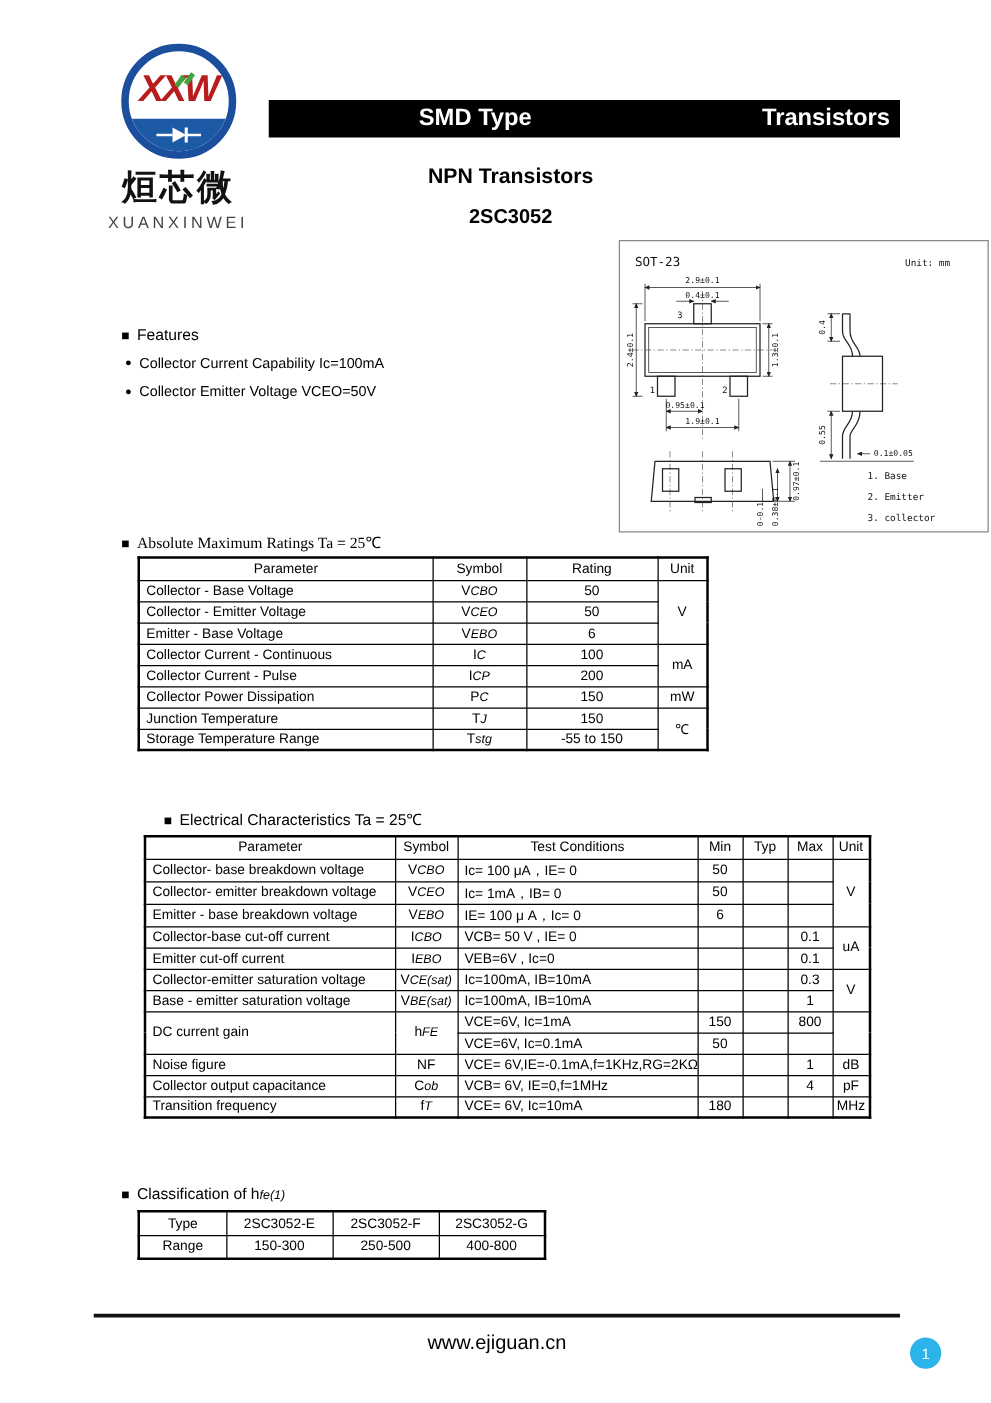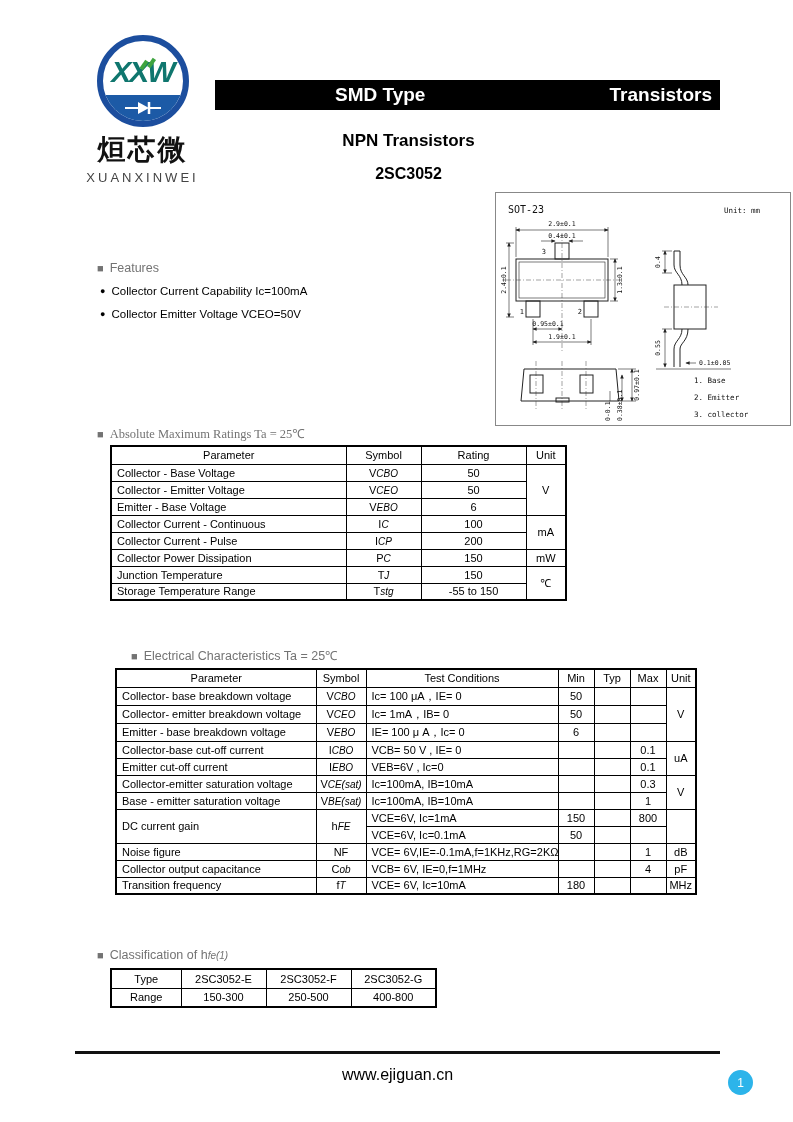--- a/index.html
+++ b/index.html
@@ -4,21 +4,21 @@
 <style>
   * { margin:0; padding:0; box-sizing:border-box; }
   body { background:#fff; font-family:"Liberation Sans", sans-serif; color:#000; }
   .page { position:relative; width:793px; height:1122px; background:#fff; overflow:hidden; }
 
   
   .logo { position:absolute; left:75px; top:35px; width:135px; text-align:center; }
   .logo-circle { position:relative; width:92px; height:92px; margin:0 auto; border:6px solid #1c4e9e;
                  border-radius:50%; overflow:hidden; background:#fff; }
   .logo-xxw { position:absolute; top:14px; left:0; width:100%; text-align:center;
-              font-size:30px; font-weight:bold; font-style:italic; color:#0f766e; letter-spacing:-2px; }
+              font-size:30px; font-weight:bold; font-style:italic; color:#b91c1c; letter-spacing:-2px; }
   .logo-accent { position:absolute; top:22px; left:36px; width:10px; height:4px; background:#3fa43f;
                  transform:rotate(-55deg); box-shadow:6px 5px 0 #3fa43f; }
   .logo-chord { position:absolute; bottom:0; left:0; width:100%; height:26px; background:#1c5aa6;
                 display:flex; align-items:center; justify-content:center; }
   .logo-cn { margin-top:4px; font-size:28px; font-weight:bold; letter-spacing:2px; color:#111; }
   .logo-en { margin-top:1px; font-size:13px; letter-spacing:3px; color:#444; }
 
   
   .hbar { position:absolute; left:215px; top:80px; width:505px; height:30px;
           display:flex; align-items:center; color:#fff; font-size:19px; font-weight:bold; }
@@ -36,21 +36,21 @@
   .ln  { stroke:#222; stroke-width:1; fill:none; }
   .tln { stroke:#222; stroke-width:0.6; fill:none; }
   .dsh { stroke:#444; stroke-width:0.5; fill:none; stroke-dasharray:5 2 1 2; }
   .dim { stroke:#222; stroke-width:0.6; fill:none; }
   .dtx { font-family:"DejaVu Sans Mono", monospace; font-size:6.5px; fill:#111; }
   .ptx { font-family:"DejaVu Sans Mono", monospace; font-size:7px; fill:#111; }
   .ltx { font-family:"DejaVu Sans Mono", monospace; font-size:7.5px; fill:#111; }
   .htx { font-family:"DejaVu Sans Mono", monospace; font-size:10px; fill:#111; }
 
   
-  .sec { position:absolute; font-size:12.5px; color:#737373; }
+  .sec { position:absolute; font-size:12.5px; color:#000000; }
   .sec .mk { font-size:11px; margin-right:6px; }
   .feat-item { position:absolute; font-size:11.5px; }
   .feat-item .bl { font-size:9px; margin-right:6px; vertical-align:1px; }
 
   
   table { border-collapse:collapse; table-layout:fixed; font-size:11px; }
   .t1 { position:absolute; left:110px; top:445px; width:455px; }
   .t2 { position:absolute; left:115px; top:668px; width:580px; }
   .t3 { position:absolute; left:110px; top:968px; width:325px; }
   th, td { border:1px solid #000; text-align:center; height:17px; padding:1px 2px;

